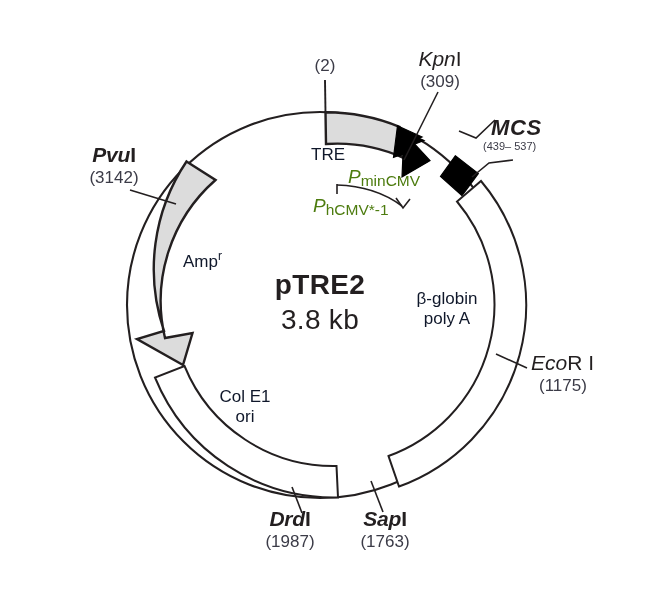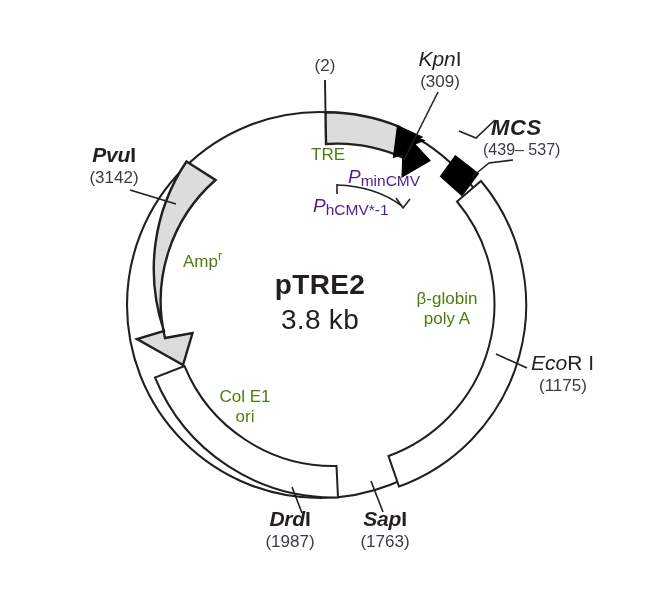--- a/index.html
+++ b/index.html
@@ -100,42 +100,42 @@
   .eco-name .upright {
     font-style: normal;
   }
   .mcs-name {
     font-size: 22px;
     font-weight: bold;
     font-style: normal;
     letter-spacing: 0.6px;
   }
   .mcs-pos {
-    font-size: 16px;
+    font-size: 11px;
     color: #3b3b47;
   }
   .feat-lbl {
     font-size: 17px;
     font-weight: normal;
-    color: #4d7c0f;
+    color: #0f172a;
     text-align: center;
   }
   .center-name {
     font-size: 28px;
     font-weight: bold;
     letter-spacing: 0.4px;
   }
   .center-size {
     font-size: 28px;
     font-weight: normal;
     letter-spacing: 0.3px;
   }
   .promo {
     font-size: 17px;
-    color: #4c1d95;
+    color: #4d7c0f;
   }
   .promo .pital {
     font-style: italic;
     font-size: 19px;
   }
   .promo .sub {
     font-size: 15.5px;
   }
   .sup {
     font-size: 12px;

